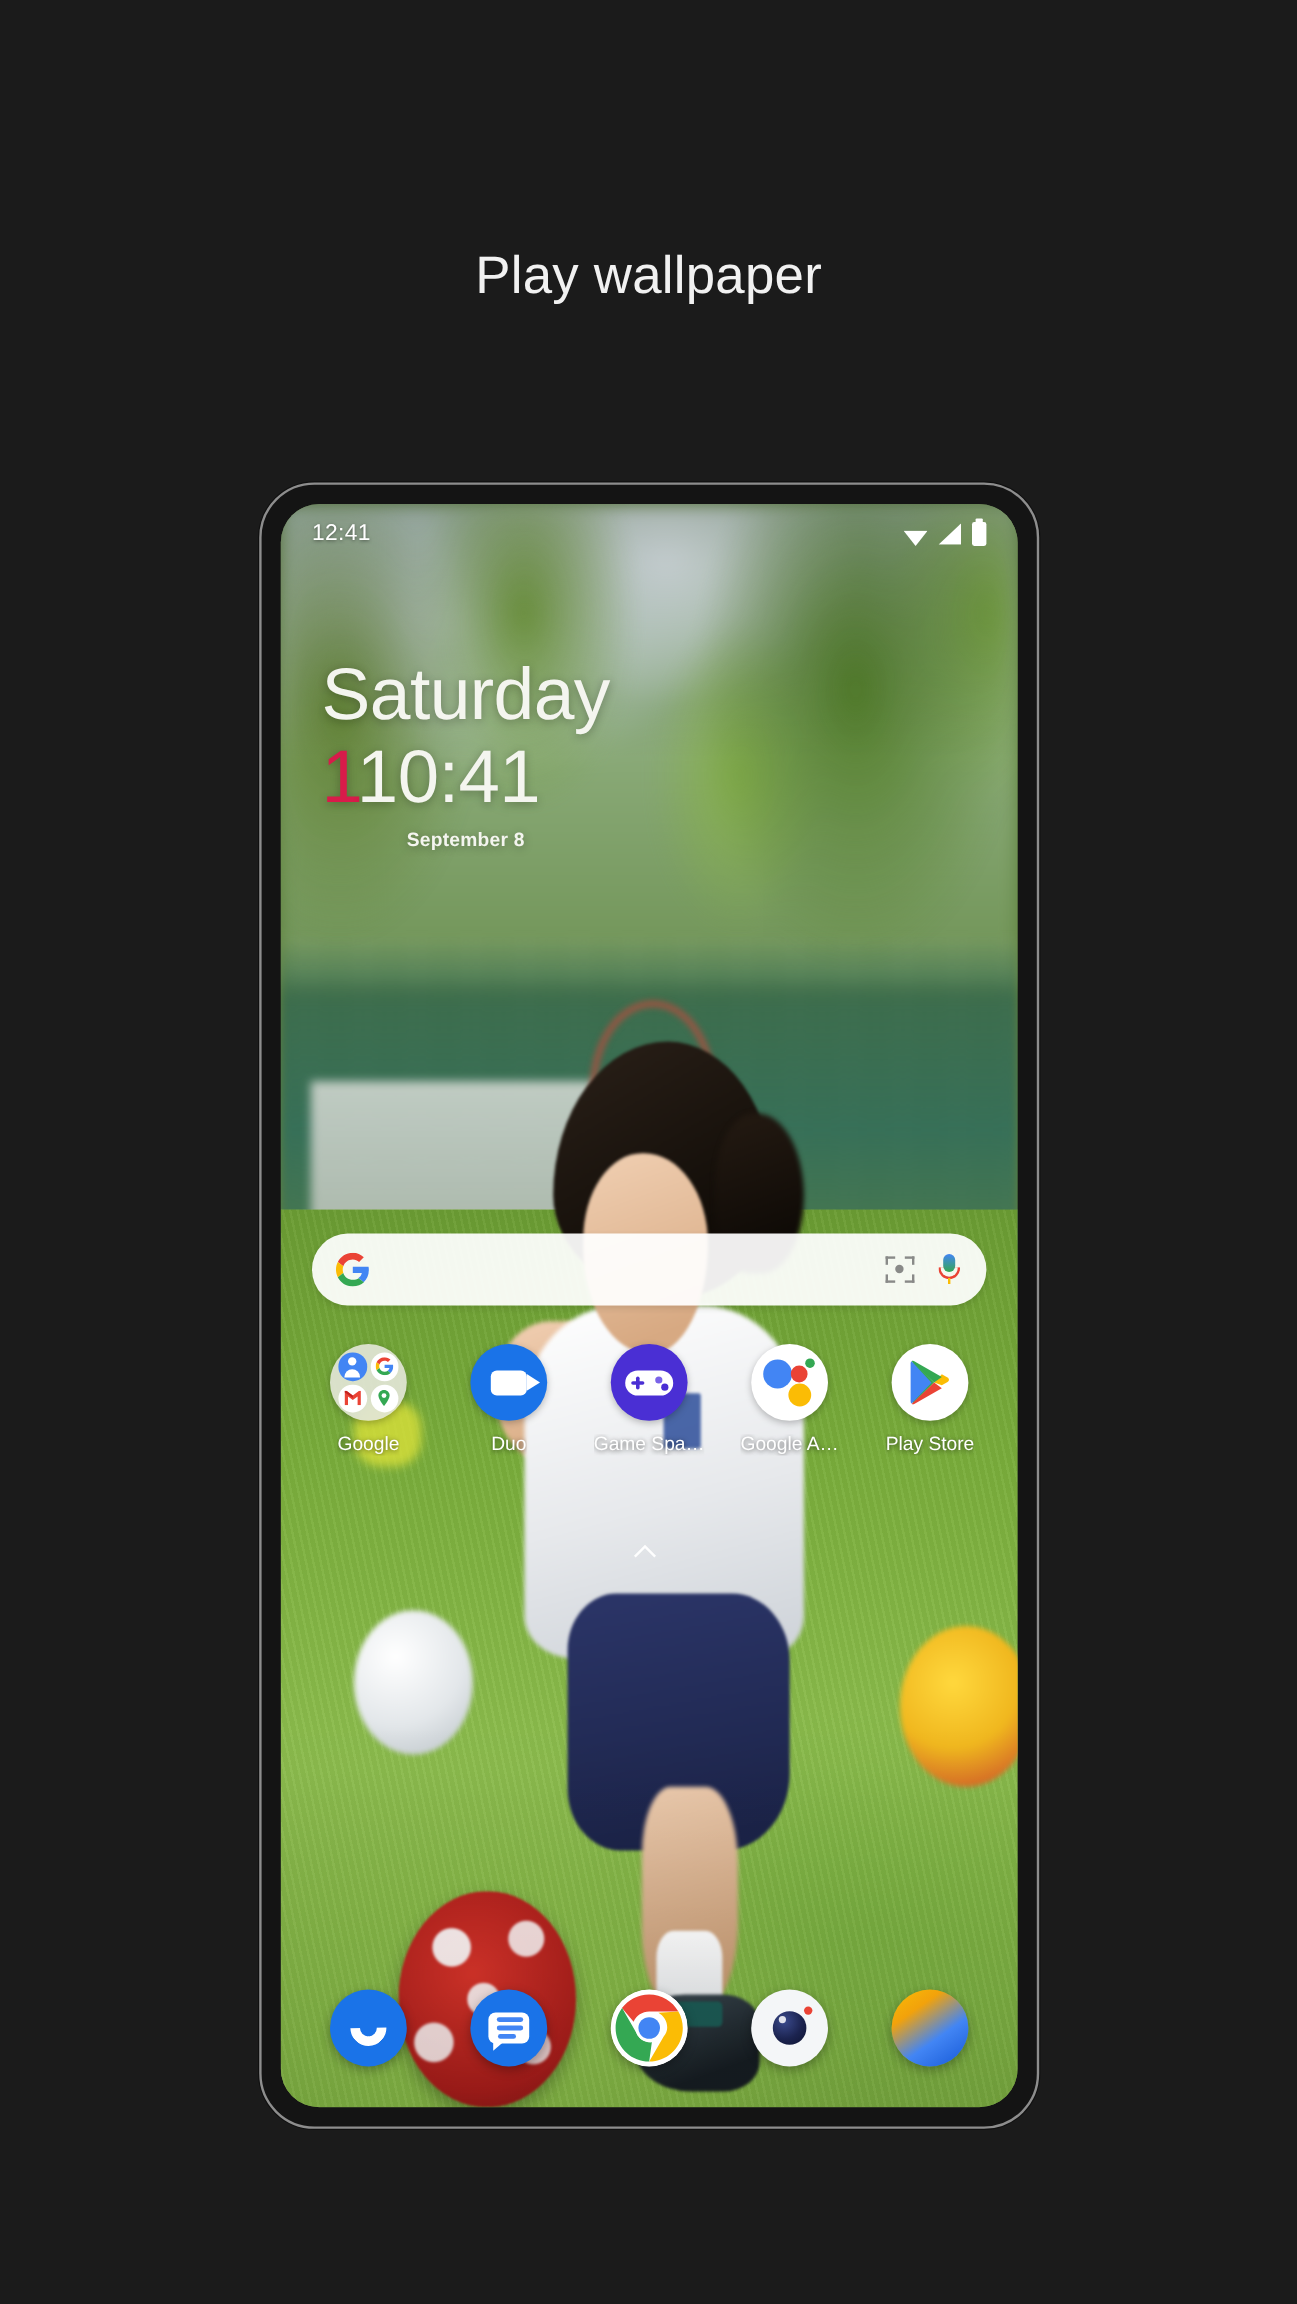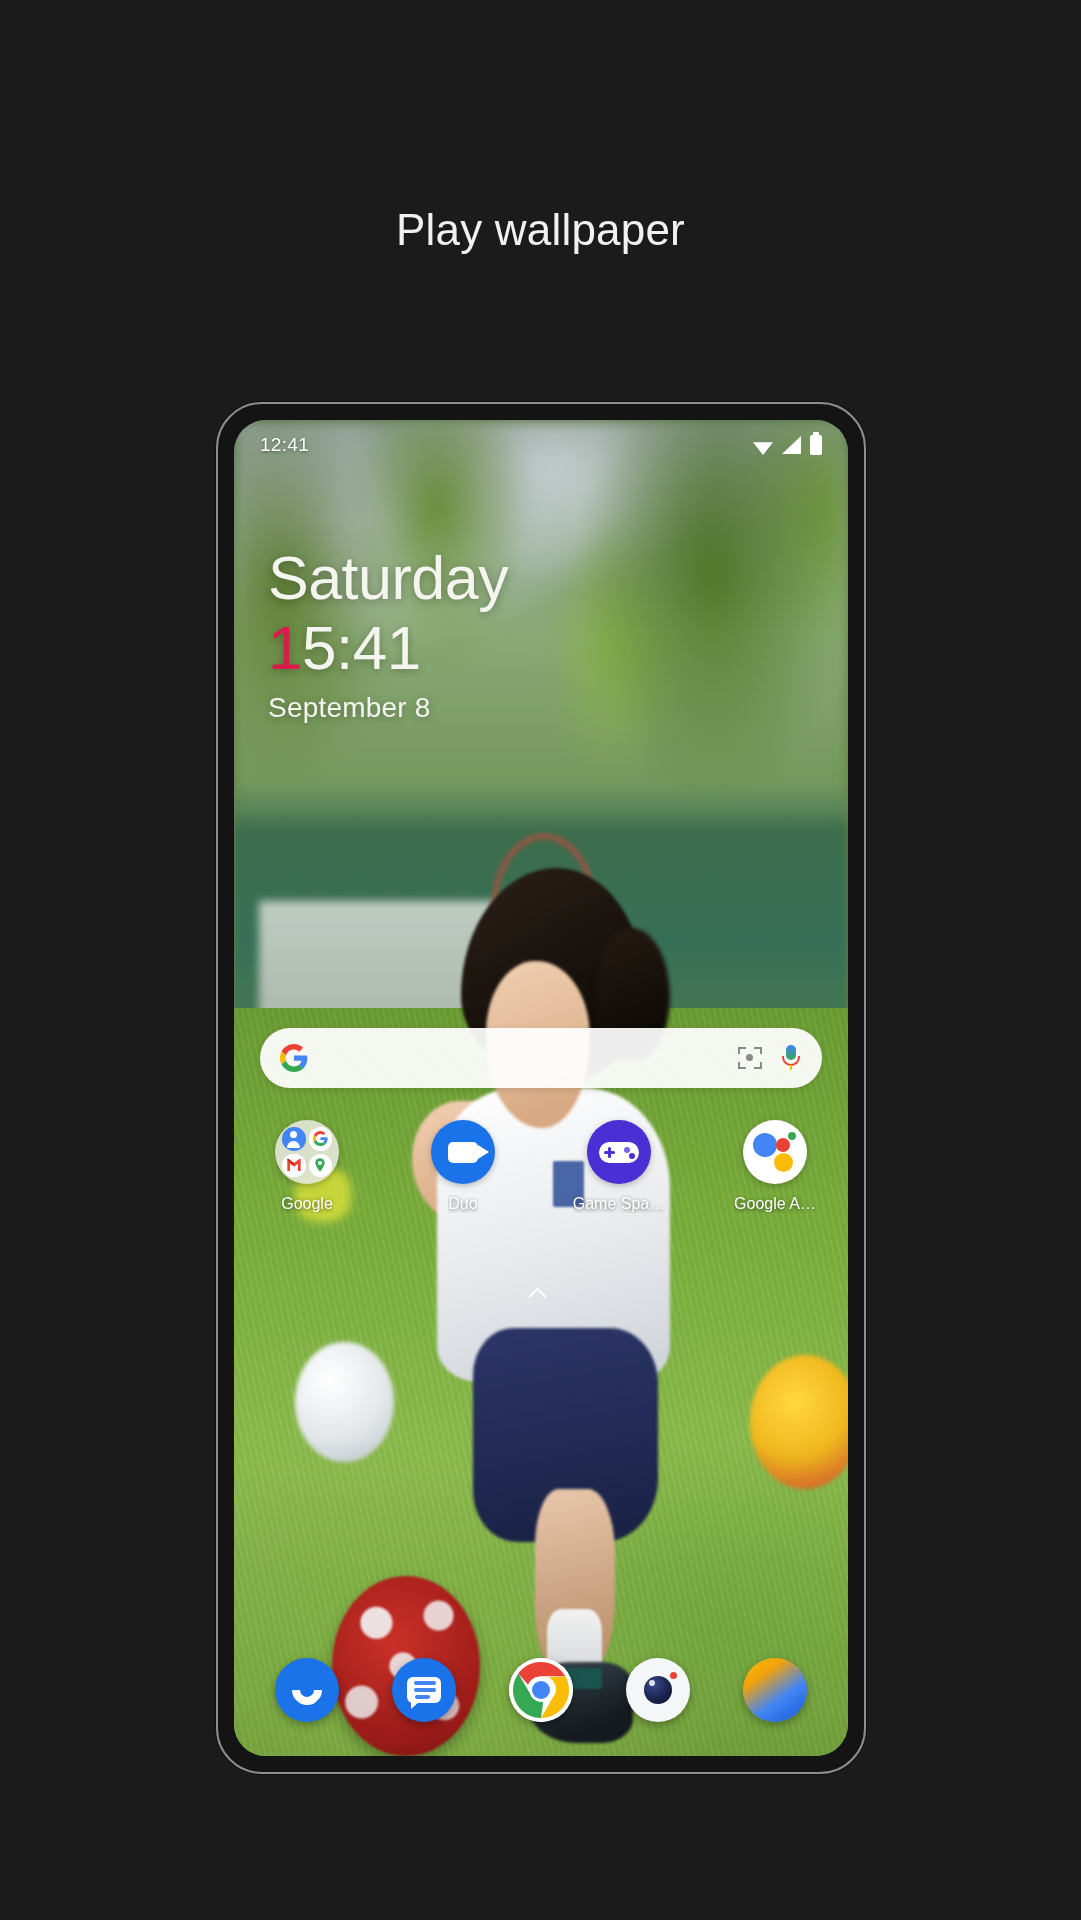--- a/index.html
+++ b/index.html
@@ -224,21 +224,21 @@
 
   
   .clock-widget {
     position: absolute; left: 34px; top: 128px;
     color: #f4f5ef;
     text-shadow: 0 2px 8px rgba(0,0,0,0.28);
   }
   .clock-day { font-size: 61px; font-weight: 300; line-height: 1.0; letter-spacing: -0.5px; }
   .clock-time { font-size: 62px; font-weight: 300; line-height: 1.12; letter-spacing: -0.5px; margin-top: 4px; }
   .clock-time .hh1 { color: #d81b4a; }
-  .clock-date { font-size: 28px; font-weight: 400; margin-top: 10px; letter-spacing: .2px; }
+  .clock-date { font-size: 16px; font-weight: 700; margin-top: 10px; letter-spacing: .2px; text-align: center; }
 
   
   .search-bar {
     position: absolute; left: 26px; right: 26px; top: 608px;
     height: 60px;
     background: rgba(255,255,255,0.93);
     border-radius: 30px;
     display: flex; align-items: center;
     padding: 0 20px;
     box-shadow: 0 2px 6px rgba(0,0,0,0.12);
@@ -436,21 +436,21 @@
         <div class="status-time">12:41</div>
         <div class="status-icons">
           <span class="ico-wifi"></span>
           <span class="ico-signal"></span>
           <span class="ico-battery"></span>
         </div>
       </div>
 
       <div class="clock-widget">
         <div class="clock-day">Saturday</div>
-        <div class="clock-time"><span class="hh1">1</span><span>5:41</span></div>
+        <div class="clock-time"><span class="hh1">1</span><span>10:41</span></div>
         <div class="clock-date">September 8</div>
       </div>
 
       <div class="search-bar">
         <span class="g-logo">
           <svg viewBox="0 0 48 48" width="28" height="28">
             <path fill="#EA4335" d="M24 9.5c3.5 0 6.6 1.2 9 3.6l6.7-6.7C35.6 2.6 30.2 0 24 0 14.6 0 6.5 5.4 2.6 13.2l7.8 6.1C12.3 13.5 17.6 9.5 24 9.5z"></path>
             <path fill="#4285F4" d="M46.9 24.5c0-1.6-.1-3.2-.4-4.7H24v9h12.9c-.6 3-2.3 5.6-4.9 7.3l7.6 5.9c4.4-4.1 7.3-10.2 7.3-17.5z"></path>
             <path fill="#FBBC05" d="M10.4 28.7c-.5-1.5-.8-3-.8-4.7s.3-3.2.8-4.7l-7.8-6.1C.9 16.4 0 20.1 0 24s.9 7.6 2.6 10.8l7.8-6.1z"></path>
             <path fill="#34A853" d="M24 48c6.5 0 11.9-2.1 15.9-5.9l-7.6-5.9c-2.1 1.4-4.9 2.3-8.3 2.3-6.4 0-11.7-4-13.6-9.8l-7.8 6.1C6.5 42.6 14.6 48 24 48z"></path>
@@ -527,20 +527,33 @@
         <div class="app-cell">
           <div class="app-icon assistant">
             <span class="d blue"></span>
               <span class="d red"></span>
               <span class="d yellow"></span>
               <span class="d green"></span>
           </div>
           <div class="app-label">Google A…</div>
         </div>
 
+        <div class="app-cell">
+          <div class="app-icon playstore">
+            <svg viewBox="0 0 40 44" width="34" height="38">
+              <path fill="#34A853" d="M3 1l21 21-21 21z"></path>
+              <path fill="#4285F4" d="M3 1l21 21L3 43c-1 .6-2 0-2-1.4V2.4C1 1 2 .4 3 1z" opacity="0"></path>
+              <path fill="#4285F4" d="M2 1.2C1.3 1.6 1 2.4 1 3.5v37c0 1.1.3 1.9 1 2.3l19.5-20.4z"></path>
+              <path fill="#FBBC04" d="M24 22l7.6-7.9 5.6 3.2c1.9 1.1 1.9 3.3 0 4.4l-5.6 3.2z"></path>
+              <path fill="#EA4335" d="M2 43.2c.8.5 1.9.4 3-.2l26.6-15.3-7.6-5.7z"></path>
+              <path fill="#34A853" d="M2 1.2C2.8.7 3.9.8 5 1.4l26.6 15.3L24 22z"></path>
+            </svg>
+          </div>
+          <div class="app-label">Play Store</div>
+        </div>
 
       </div>
 
       <div class="page-arrow"></div>
 
       <div class="dock">
         <div class="dock-cell">
           <div class="dock-icon phone-ico">
               <span class="handset"></span>
             </div>

